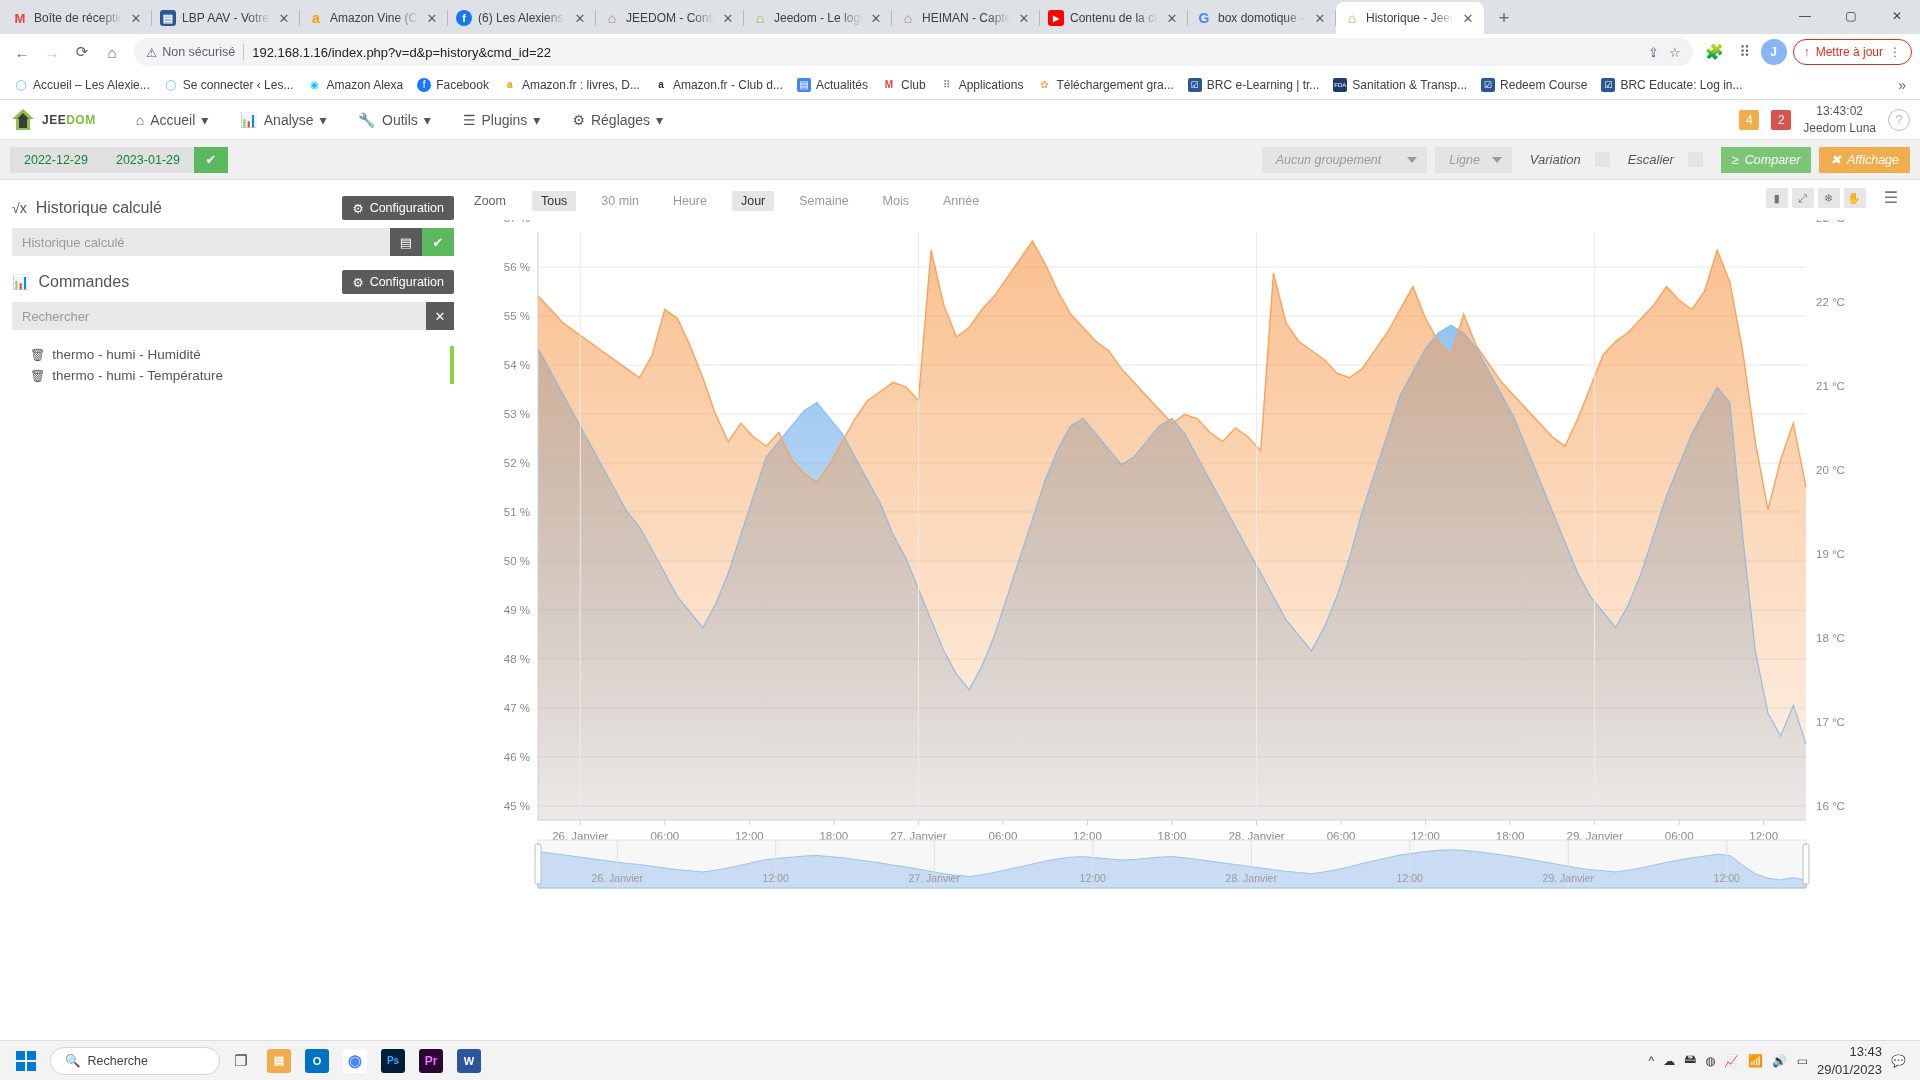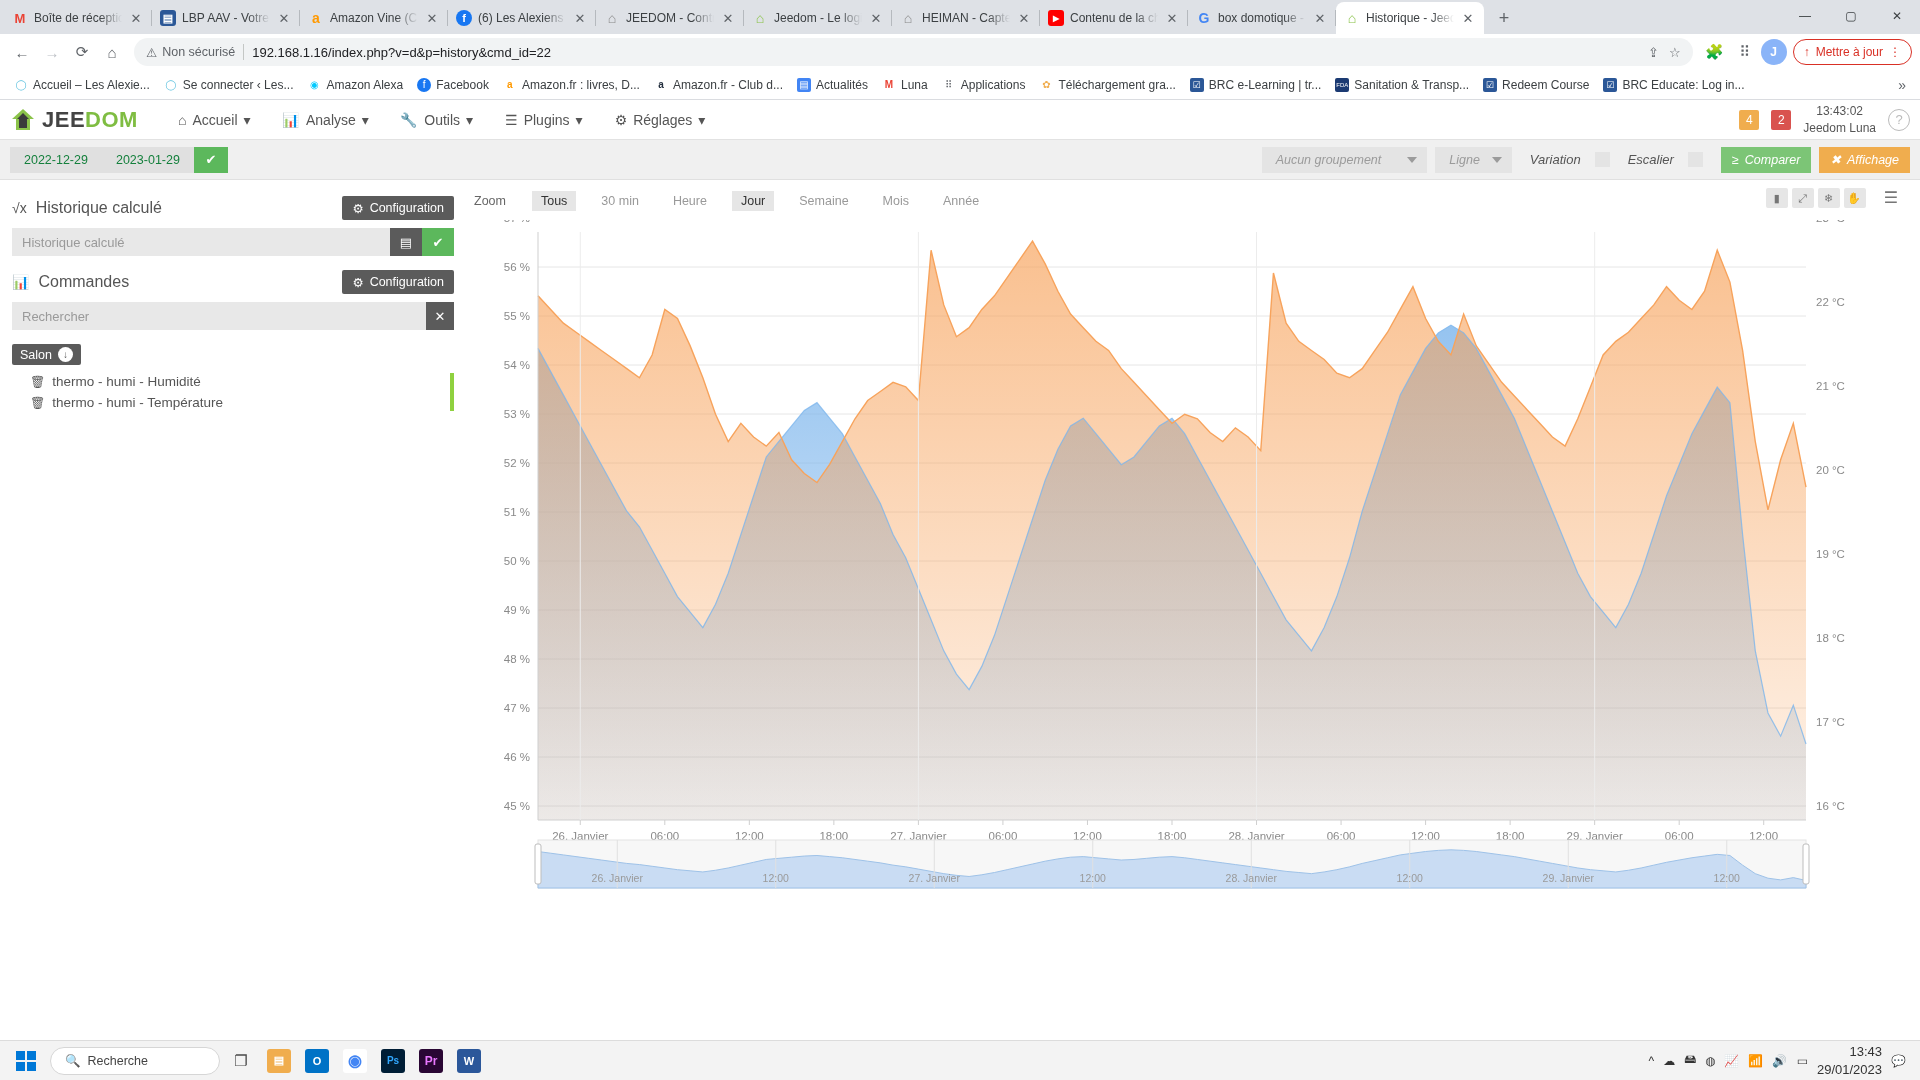--- a/index.html
+++ b/index.html
@@ -112,21 +112,21 @@
   .page { flex: 1 1 auto; display: flex; flex-direction: column; background: #fff; position: relative; }
 
   .jnav {
     height: 40px; background: #fff; border-bottom: 1px solid #e2e2e2;
     display: flex; align-items: center; padding: 0 10px; flex: 0 0 40px;
   }
   .brand { display: flex; align-items: center; gap: 6px; margin-right: 24px; }
   .brand .logo {
     width: 26px; height: 26px; position: relative;
   }
-  .brand .btxt { font-weight: bold; font-size: 22px; letter-spacing: 0.5px; color: #444; }
+  .brand .btxt { font-weight: bold; font-size: 12px; letter-spacing: 0.5px; color: #444; }
   .brand .btxt .grn { color: #7fbd42; }
   .jnav-item {
     display: flex; align-items: center; gap: 6px; padding: 0 16px; height: 40px;
     font-size: 14px; color: #555;
   }
   .jnav-right { margin-left: auto; display: flex; align-items: center; gap: 12px; }
   .badge-sq {
     width: 20px; height: 20px; display: flex; align-items: center; justify-content: center;
     color: #fff; font-size: 12px; border-radius: 2px;
   }
@@ -364,21 +364,21 @@
     <div class="bm">
         <span class="bico" style="color:#232f3e;font-weight:bold">a</span>
         <span>Amazon.fr - Club d...</span>
       </div>
     <div class="bm">
         <span class="bico" style="background:#4285f4;color:#fff">▤</span>
         <span>Actualités</span>
       </div>
     <div class="bm">
         <span class="bico" style="color:#ea4335;font-weight:bold">M</span>
-        <span>Luna</span>
+        <span>Club</span>
       </div>
     <div class="bm">
         <span class="bico" style="color:#5f6368">⠿</span>
         <span>Applications</span>
       </div>
     <div class="bm">
         <span class="bico" style="color:#f0ad4e">✿</span>
         <span>Téléchargement gra...</span>
       </div>
     <div class="bm">
@@ -505,26 +505,20 @@
           <span class="btn-dark">
             <span>⚙</span>
             <span>Configuration</span>
           </span>
         </div>
         <div class="field-row">
           <span class="field">Rechercher</span>
           <span class="sq-x">✕</span>
         </div>
 
-        <div>
-          <span class="group-chip">
-            <span>Salon</span>
-            <span class="dl">↓</span>
-          </span>
-        </div>
 
         <div class="cmdlist">
           <div class="cmd-item">
             <span class="trash">🗑</span>
             <span>thermo - humi - Humidité</span>
           </div>
           <div class="cmd-item">
             <span class="trash">🗑</span>
             <span>thermo - humi - Température</span>
           </div>

